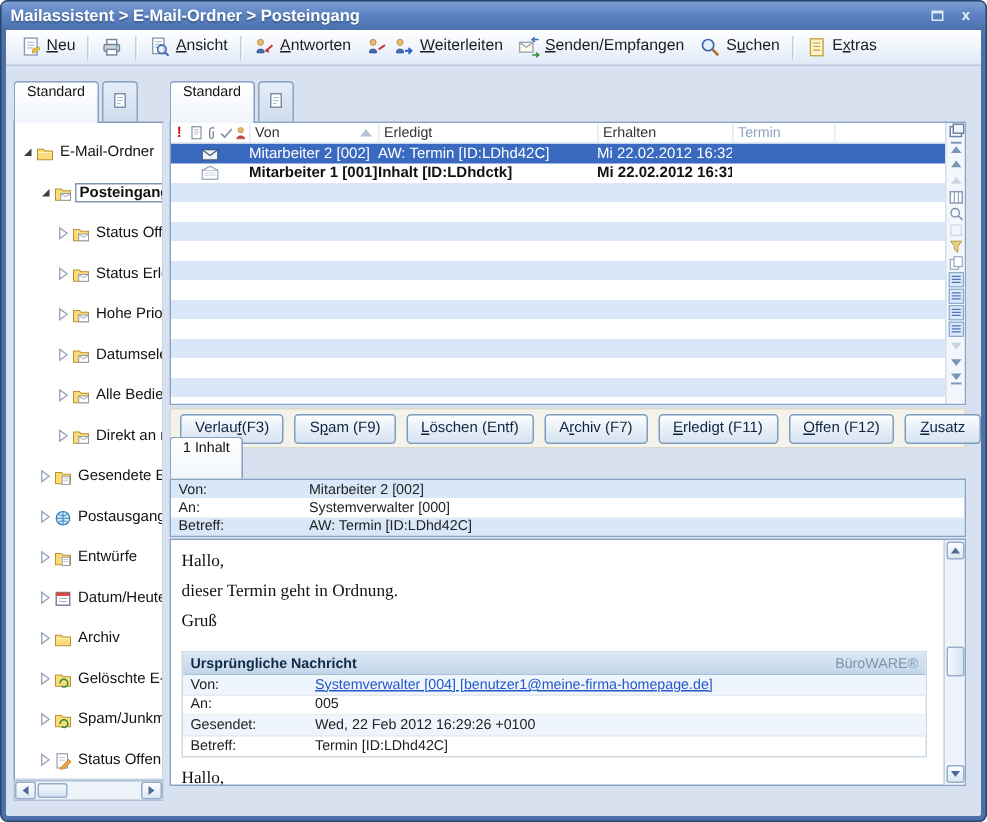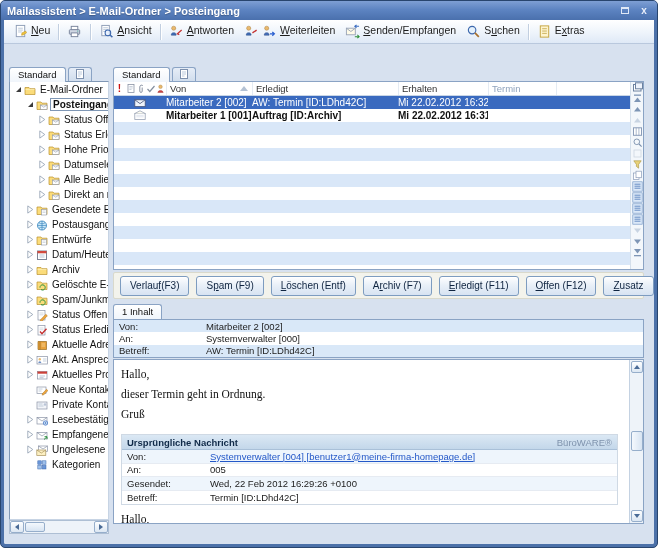--- a/index.html
+++ b/index.html
@@ -38,33 +38,33 @@
              background:linear-gradient(180deg,#8199bd 0%,#67809f 100%); }
   .app-tab { position:absolute; left:5px; bottom:0; height:15px;
              background:linear-gradient(180deg,#ffffff,#e9f0f8);
              border:1px solid #51658a; border-bottom:none; border-radius:3px 3px 0 0;
              font-size:9.5px; color:#1a1a1a; padding:1px 9px 0 9px; }
 
   
   .workspace { position:absolute; left:0; top:43px; right:0; bottom:0; background:#d7e1ef; }
 
   .mini-tabs { position:absolute; height:16px; display:flex; align-items:flex-end; gap:2px; }
-  .mini-tab { height:15px; border:1px solid #8aa3c4; border-bottom:none; border-radius:3px 3px 0 0;
+  .mini-tab { height:28px; border:1px solid #8aa3c4; border-bottom:none; border-radius:3px 3px 0 0;
               font-size:9.5px; padding:1px 8px 0 8px; color:#111; }
   .mini-tab.active { background:linear-gradient(180deg,#ffffff,#f0f5fb); position:relative; z-index:2; }
   .mini-tab.icontab { background:linear-gradient(180deg,#e6edf7,#cfdcec); width:24px;
                       display:flex; align-items:center; justify-content:center; padding:0; }
 
   
   .sidebar-tabs { left:5px; top:3px; }
   .tree-panel { position:absolute; left:5px; top:18px; width:100px; bottom:24px; background:#fff;
                 border:1px solid #7f97b5; border-right-color:#c7d4e4; border-bottom-color:#c7d4e4;
                 overflow:hidden; }
   .tree-item { height:15px; display:flex; align-items:center; white-space:nowrap;
-               font-size:10px; color:#111; overflow:hidden; }
+               font-size:10px; color:#111; overflow:hidden;margin-top:12px; }
   .tw { width:10px; min-width:10px; display:flex; align-items:center; justify-content:center; }
   .arrow-exp { width:0; height:0; border-left:5px solid transparent; border-bottom:5px solid #3c3c3c; }
   .tree-ico { display:inline-flex; margin:0 2px 0 1px; }
   .tree-label { padding:0 2px; }
   .tree-item.sel .tree-label { font-weight:bold; border:1px solid #7f97b5; background:#fff; }
   .side-hscroll { position:absolute; left:5px; bottom:10px; width:100px; height:14px;
                   background:#eef3f9; border:1px solid #aebfd4; display:flex; align-items:center; }
   .sb-btn { width:14px; height:12px; background:linear-gradient(180deg,#fdfeff,#dce7f3);
             border:1px solid #96aecb; border-radius:2px; display:flex; align-items:center; justify-content:center; }
   .sb-thumb-h { width:20px; height:10px; margin-left:1px; border:1px solid #96aecb; border-radius:2px;
@@ -802,21 +802,21 @@
               <span class="lr-ico">
                 <span style="display: inline-flex;">
                   <svg width="12" height="12" viewBox="0 0 12 12">
                     <rect x="0.8" y="3.5" width="10.4" height="6" fill="#fff" stroke="#98a2b5" stroke-width="0.8"></rect>
                     <path d="M0.8 3.5L6 0.8l5.2 2.7" fill="#fffdf2" stroke="#98a2b5" stroke-width="0.8"></path>
                     <path d="M2.3 5.3h7.4M2.3 6.8h7.4" stroke="#c9d2e0" stroke-width="0.6"></path>
                   </svg>
                 </span>
               </span>
               <span class="lr-von">Mitarbeiter 1 [001]</span>
-              <span class="lr-betreff">Auftrag [ID:Archiv]</span>
+              <span class="lr-betreff">Inhalt [ID:LDhdctk]</span>
               <span class="lr-erhalten">Mi 22.02.2012 16:31</span>
               <span class="lr-termin"></span>
             </div>
             <div class="row-filler"></div>
           </div>
         <div class="side-strip" id="sideStrip">
             <span class="ss-cell">
               <span style="display: inline-flex;">
                 <svg width="11" height="11" viewBox="0 0 11 11">
                   <rect x="1.5" y="2.5" width="7.5" height="6.5" fill="#fff" stroke="#6d82a0"></rect>

